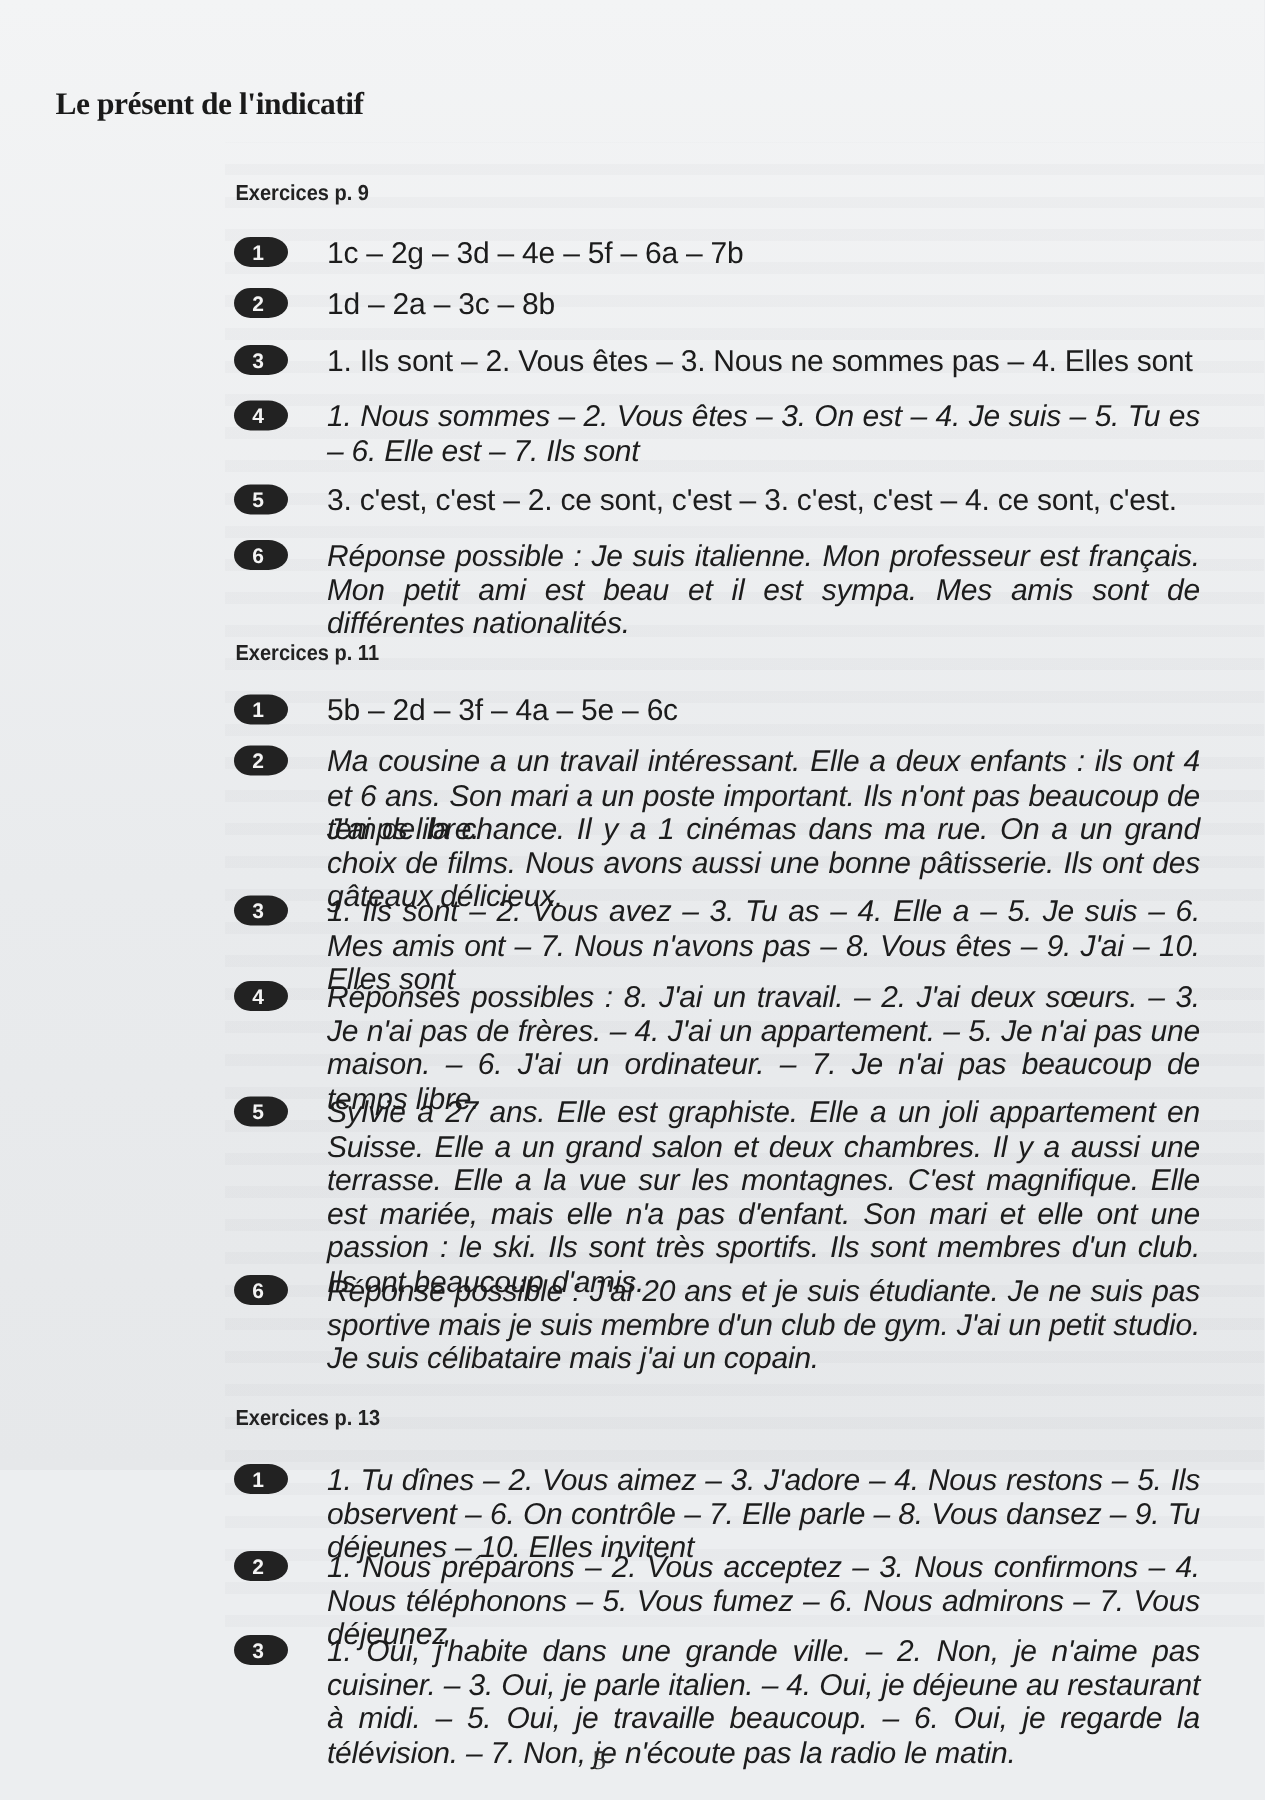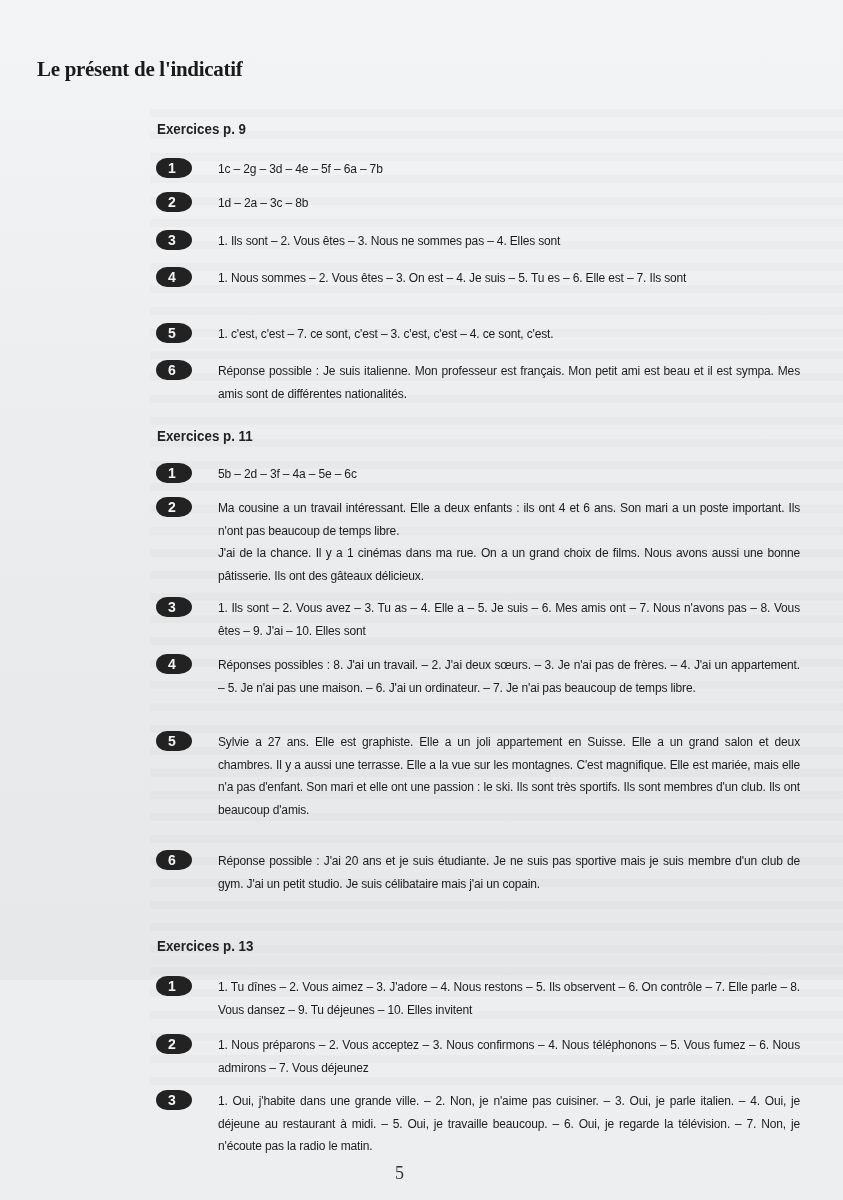--- a/index.html
+++ b/index.html
@@ -39,24 +39,24 @@
     position:absolute; left:0; top:0;
     width:36px; height:20px;
     background:#222;
     border-radius:11px 13px 13px 11px / 10px 10px 10px 10px;
     color:#f4f4f4; font-weight:bold; font-size:14px;
     display:flex; align-items:center; justify-content:center;
     padding-right:4px; box-sizing:border-box;
   }
   .text {
     position:absolute; left:62px; top:0; width:582px;
-    font-size:12px; line-height:22.5px; color:#1c1c1c;
+    font-size:20px; line-height:22.5px; color:#1c1c1c;
     letter-spacing:-0.15px;
   }
-  .text.justify { text-align:justify; }
+  .text.justify { text-align:justify;font-style:italic; }
   .page-number {
     position:absolute; left:395px; top:1163px;
     font-family:"Liberation Serif", serif; font-size:18px; color:#333;
   }
 </style>
 </head>
 <body>
 
 <div class="page">
   <div class="ghost"></div>
@@ -76,21 +76,21 @@
   <div class="ex" style="top:230px">
     <div class="badge">3</div>
     <div class="text">1. Ils sont – 2. Vous êtes – 3. Nous ne sommes pas – 4. Elles sont</div>
   </div>
   <div class="ex" style="top:267px">
     <div class="badge">4</div>
     <div class="text justify">1. Nous sommes – 2. Vous êtes – 3. On est – 4. Je suis – 5. Tu es – 6. Elle est – 7. Ils sont</div>
   </div>
   <div class="ex" style="top:323px">
     <div class="badge">5</div>
-    <div class="text">1. c'est, c'est – 7. ce sont, c'est – 3. c'est, c'est – 4. ce sont, c'est.</div>
+    <div class="text">3. c'est, c'est – 2. ce sont, c'est – 3. c'est, c'est – 4. ce sont, c'est.</div>
   </div>
   <div class="ex" style="top:360px">
     <div class="badge">6</div>
     <div class="text justify">Réponse possible : Je suis italienne. Mon professeur est français. Mon petit ami est beau et il est sympa. Mes amis sont de différentes nationalités.</div>
   </div>
 
   <div class="section-title" style="top:428px">Exercices p. 11</div>
 
   <div class="ex" style="top:463px">
     <div class="badge">1</div>

